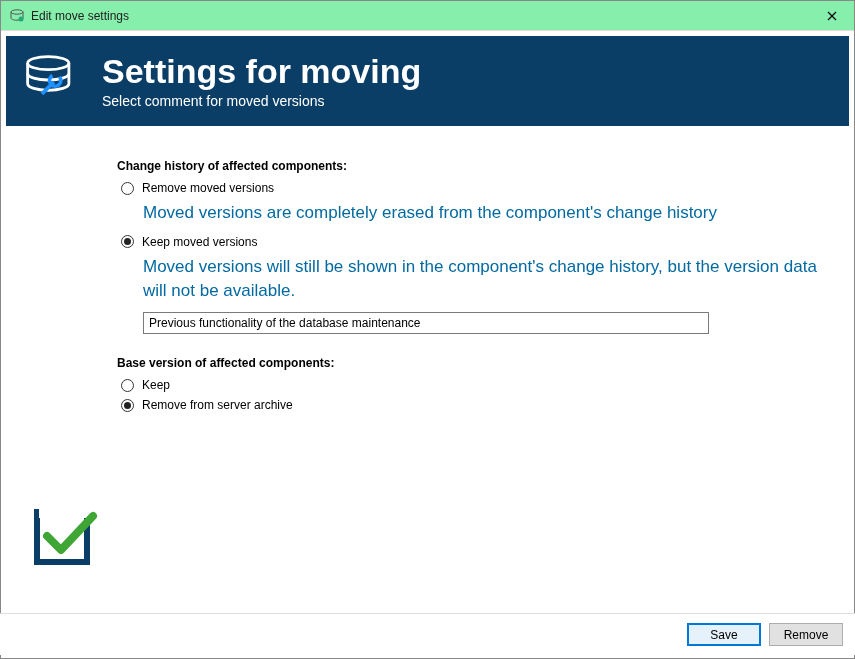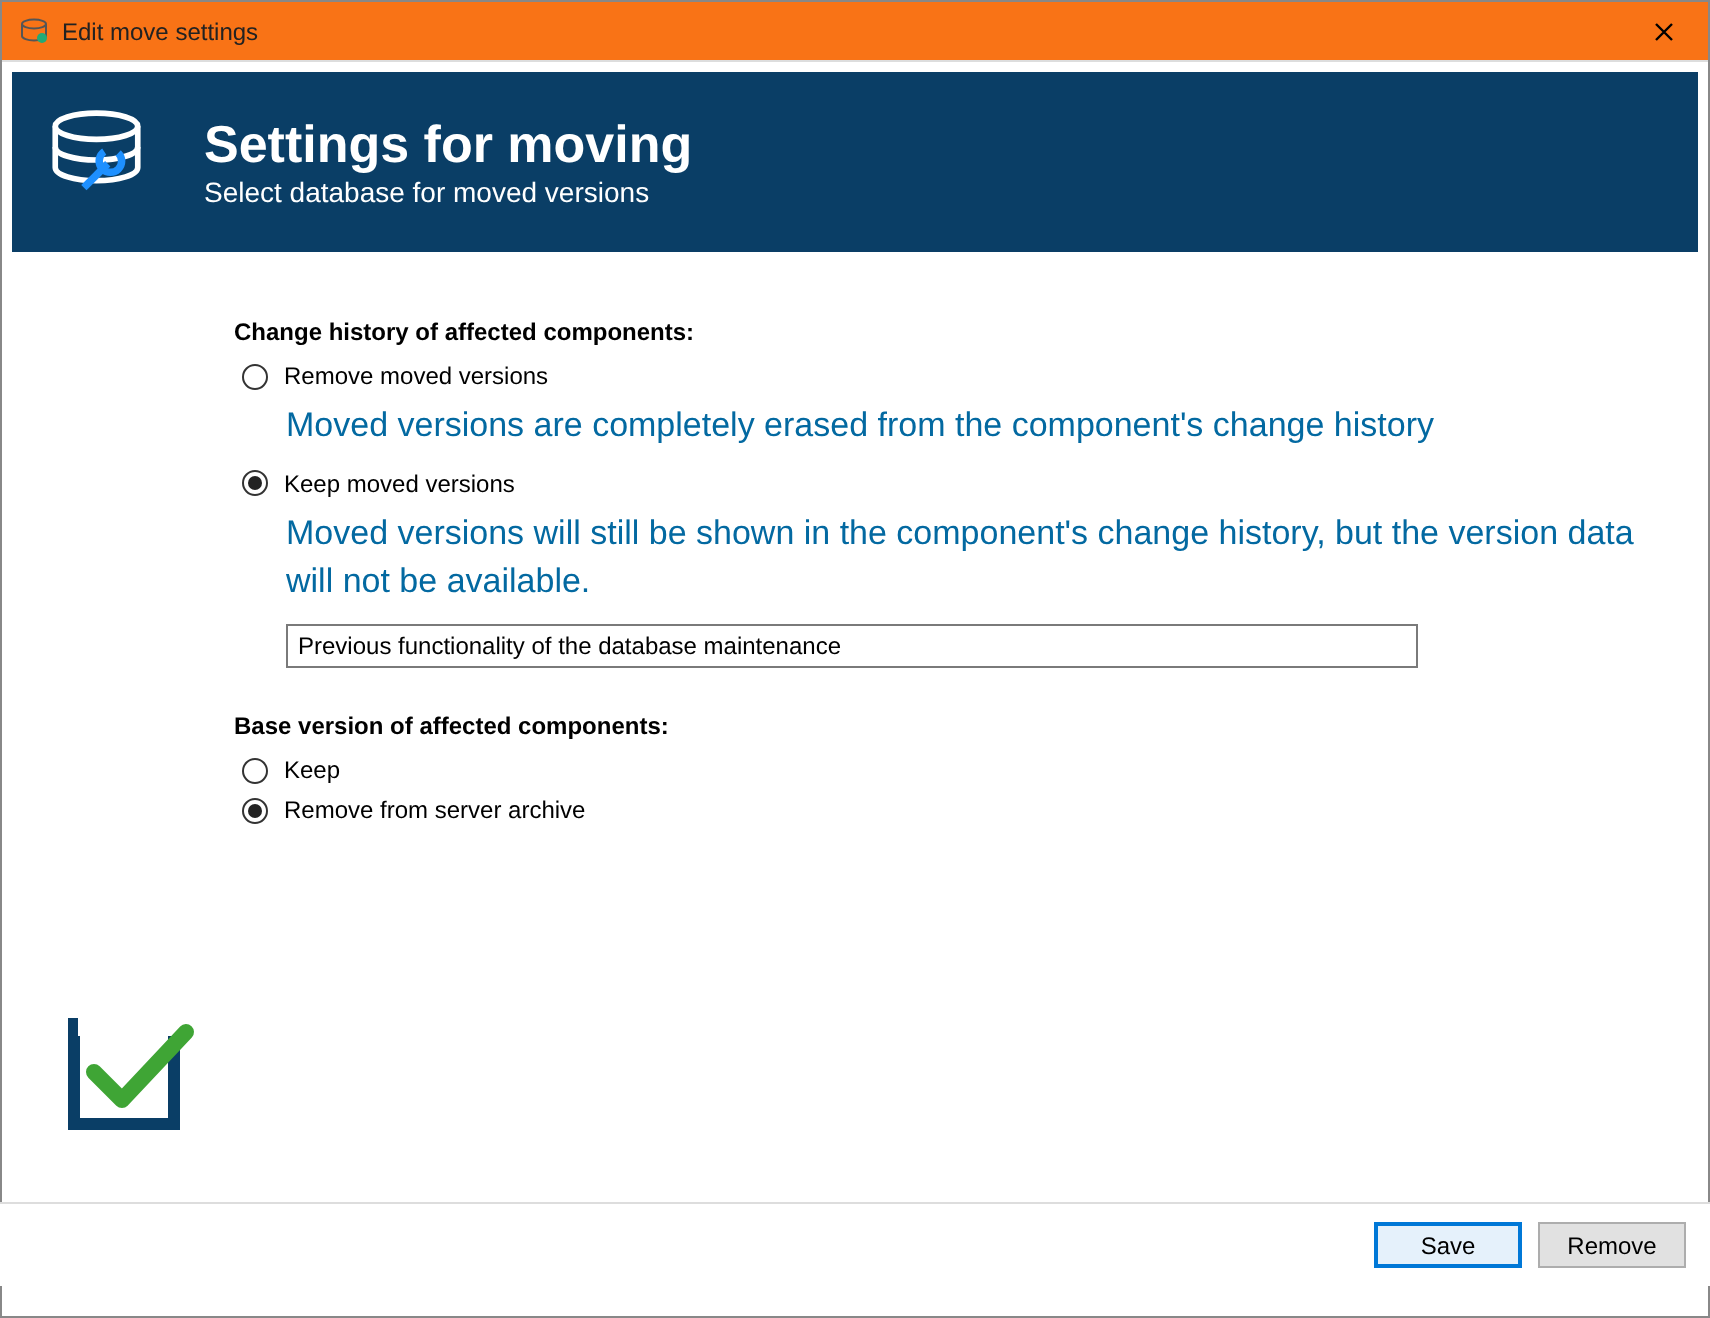--- a/index.html
+++ b/index.html
@@ -10,21 +10,21 @@
       width: 855px;
       height: 659px;
       overflow: hidden;
       border: 1px solid #888;
     }
     .titlebar {
       height: 30px;
       display: flex;
       align-items: center;
       padding: 0 0 0 8px;
-      background: #f97316;
+      background: #86efac;
       border-bottom: 1px solid #ddd;
     }
     .titlebar-icon {
       width: 16px; height: 16px;
       margin-right: 6px;
       display: inline-flex;
       align-items: center;
       justify-content: center;
     }
     .titlebar-title { flex: 1; font-size: 12px; color: #222; }
@@ -38,21 +38,21 @@
     .header {
       background: #0a3e66;
       color: #fff;
       height: 90px;
       display: flex;
       align-items: center;
       padding: 0 16px;
       margin: 5px;
     }
     .header-icon { width: 60px; margin-right: 20px; }
-    .header-text h1 { font-size: 26px; font-weight: 700; line-height: 1.1; }
+    .header-text h1 { font-size: 34px; font-weight: 700; line-height: 1.1; }
     .header-text p { font-size: 14px; font-weight: 400; margin-top: 2px; }
 
     .content {
       padding: 28px 30px 10px 120px;
       height: 470px;
       position: relative;
     }
     .sec-title {
       font-weight: 700;
       font-size: 12px;
@@ -97,21 +97,21 @@
     .section2 { margin-top: 22px; }
 
     .checkmark-badge {
       position: absolute;
       left: 24px;
       bottom: 24px;
     }
 
     .footer {
       position: absolute;
-      bottom: 16px;
+      bottom: 4px;
       left: 0;
       right: 0;
       height: 42px;
       border-top: 1px solid #ddd;
       display: flex;
       justify-content: flex-end;
       align-items: center;
       padding: 0 12px;
       gap: 8px;
       background: #fff;
@@ -156,21 +156,21 @@
       <path d="M6 14v22c0 4 10 7 22 7s22-3 22-7V14" fill="none" stroke="#fff" stroke-width="3"></path>
       <path d="M6 25c0 4 10 7 22 7s22-3 22-7" fill="none" stroke="#fff" stroke-width="3"></path>
       <g transform="translate(34 34) rotate(45)">
         <rect x="-2" y="0" width="4" height="18" fill="#1e90ff"></rect>
         <circle cx="0" cy="-2" r="6" fill="none" stroke="#1e90ff" stroke-width="4" stroke-dasharray="20 8"></circle>
       </g>
     </svg>
   </div>
   <div class="header-text">
     <h1>Settings for moving</h1>
-    <p>Select database for moved versions</p>
+    <p>Select comment for moved versions</p>
   </div>
 </div>
 
 <div class="content">
 
   <div class="sec-title">Change history of affected components:</div>
 
   <div class="radio-row">
     <span class="radio-outer"></span>
     <span>Remove moved versions</span>

